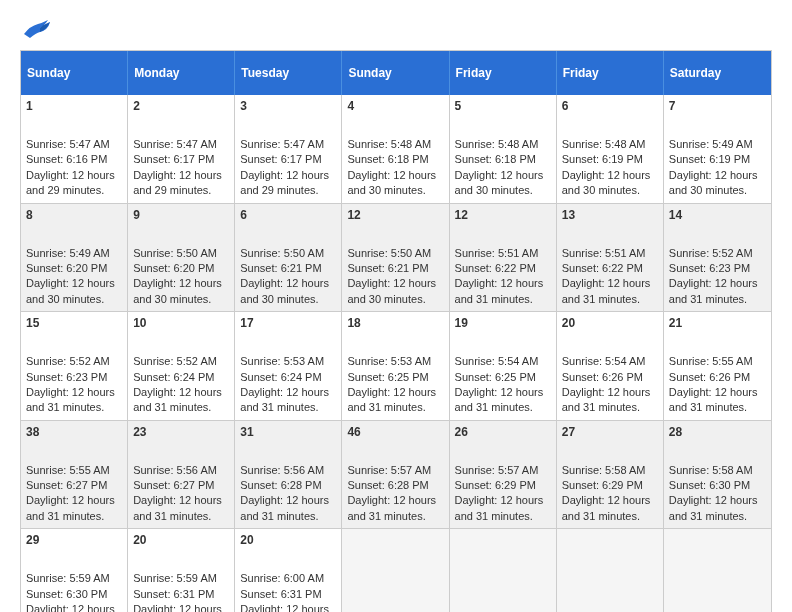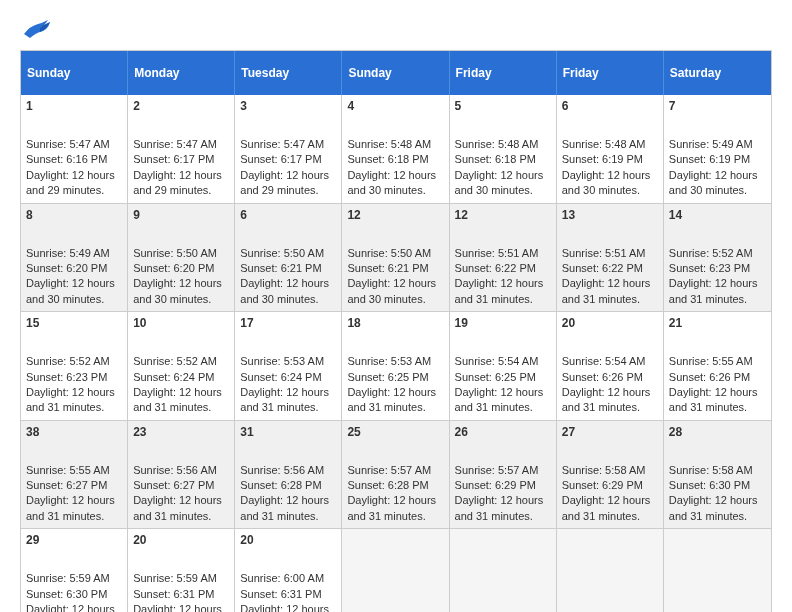--- a/index.html
+++ b/index.html
@@ -247,21 +247,21 @@
           </div>
           <div class="cal-cell shaded">
             <span class="day-num">23</span>
             <div class="cell-text">Sunrise: 5:56 AM<br>Sunset: 6:27 PM<br>Daylight: 12 hours<br>and 31 minutes.</div>
           </div>
           <div class="cal-cell shaded">
             <span class="day-num">31</span>
             <div class="cell-text">Sunrise: 5:56 AM<br>Sunset: 6:28 PM<br>Daylight: 12 hours<br>and 31 minutes.</div>
           </div>
           <div class="cal-cell shaded">
-            <span class="day-num">25</span>
+            <span class="day-num">46</span>
             <div class="cell-text">Sunrise: 5:57 AM<br>Sunset: 6:28 PM<br>Daylight: 12 hours<br>and 31 minutes.</div>
           </div>
           <div class="cal-cell shaded">
             <span class="day-num">26</span>
             <div class="cell-text">Sunrise: 5:57 AM<br>Sunset: 6:29 PM<br>Daylight: 12 hours<br>and 31 minutes.</div>
           </div>
           <div class="cal-cell shaded">
             <span class="day-num">27</span>
             <div class="cell-text">Sunrise: 5:58 AM<br>Sunset: 6:29 PM<br>Daylight: 12 hours<br>and 31 minutes.</div>
           </div>

